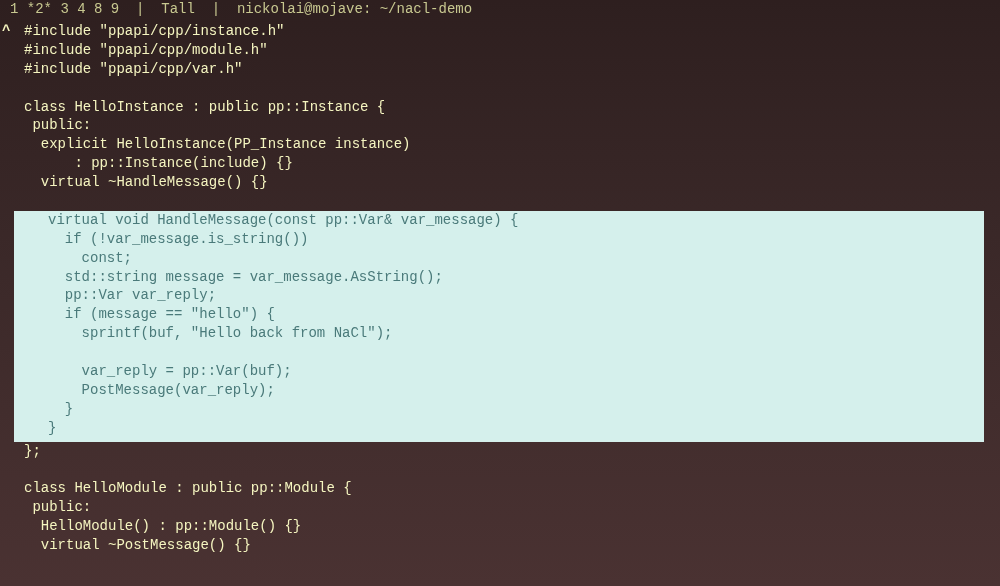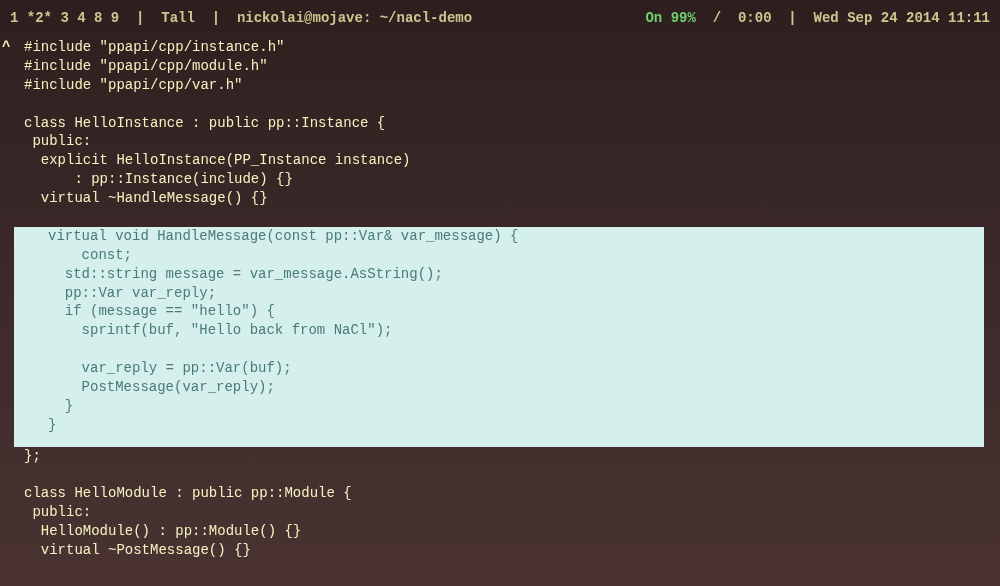--- a/index.html
+++ b/index.html
@@ -15,24 +15,23 @@
   .screen {
     width: 100%;
     height: 100%;
     position: relative;
     background: linear-gradient(180deg, #2e1f1f 0%, #3a2828 40%, #4a3232 100%);
     filter: blur(0.3px);
   }
   .status-bar {
     display: flex;
     justify-content: space-between;
-    align-items: center;
-    padding: 18px 10px;
+    padding: 0 10px;
     color: #f5f5c0;
-    font-weight: bold;
+    font-weight: normal;
     height: 20px;
   }
   .status-left > span, .status-right > span { white-space: pre; }
   .ws { color: #c8c890; }
   .sep { color: #c8c890; }
   .layout { color: #c8c890; }
   .path { color: #c8c890; }
   .battery { color: #70d070; }
   .clock { color: #c8c890; }
   .editor {
@@ -41,21 +40,21 @@
   }
   .line {
     white-space: pre;
     color: #f5f5c0;
     padding-left: 18px;
     height: 18.9px;
   }
   .highlight {
     background: #d5f0ec;
     margin: 0 10px 0 8px;
-    padding: 0 0 12px 4px;
+    padding: 0 0 4px 4px;
   }
   .highlight .line {
     color: #4a7a7a;
     padding-left: 30px;
   }
   .cursor-mark {
     position: absolute;
     left: 2px;
     top: 2px;
     color: #f5f5c0;
@@ -68,27 +67,20 @@
 <div class="screen">
 
   <div class="status-bar">
     <div class="status-left">
       <span class="ws">1 *2* 3 4 8 9</span>
       <span class="sep"> | </span>
       <span class="layout">Tall</span>
       <span class="sep"> | </span>
       <span class="path">nickolai@mojave: ~/nacl-demo</span>
     </div>
-    <div class="status-right">
-      <span class="battery">On 99%</span>
-      <span class="clock"> / </span>
-      <span class="clock">0:00</span>
-      <span class="sep"> | </span>
-      <span class="clock">Wed Sep 24 2014 11:11</span>
-    </div>
   </div>
 
   <div class="editor">
     <span class="cursor-mark">^</span>
 
     <div id="code-top">
         <div class="line">#include "ppapi/cpp/instance.h"</div>
         <div class="line">#include "ppapi/cpp/module.h"</div>
         <div class="line">#include "ppapi/cpp/var.h"</div>
         <div class="line"></div>
@@ -96,20 +88,21 @@
         <div class="line"> public:</div>
         <div class="line">  explicit HelloInstance(PP_Instance instance)</div>
         <div class="line">      : pp::Instance(include) {}</div>
         <div class="line">  virtual ~HandleMessage() {}</div>
         <div class="line"></div>
       </div>
 
     <div class="highlight">
       <div id="code-hl">
           <div class="line">virtual void HandleMessage(const pp::Var&amp; var_message) {</div>
+          <div class="line">  if (!var_message.is_string())</div>
           <div class="line">    const;</div>
           <div class="line">  std::string message = var_message.AsString();</div>
           <div class="line">  pp::Var var_reply;</div>
           <div class="line">  if (message == "hello") {</div>
           <div class="line">    sprintf(buf, "Hello back from NaCl");</div>
           <div class="line"></div>
           <div class="line">    var_reply = pp::Var(buf);</div>
           <div class="line">    PostMessage(var_reply);</div>
           <div class="line">  }</div>
           <div class="line">}</div>

